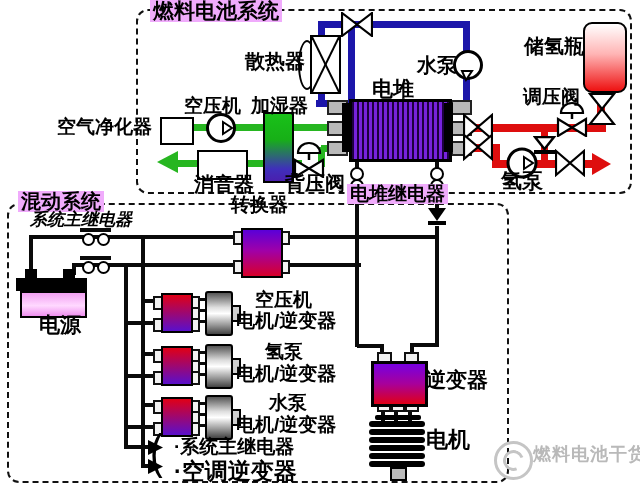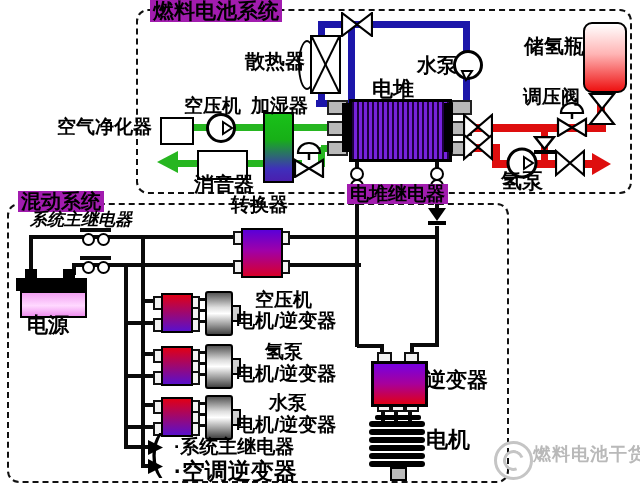--- a/index.html
+++ b/index.html
@@ -5,21 +5,21 @@
   :root{
     --blue:#1c16aa; --green:#27b621; --red:#de0e0e; --wire:#0a0a0a;
   }
   html,body{margin:0;padding:0;background:#fff;}
   .stage{position:relative;width:640px;height:485px;background:#fff;overflow:hidden;
          font-family:"Liberation Sans","DejaVu Sans",sans-serif;}
   .ln{position:absolute;z-index:1;}
   .abs{position:absolute;}
   .dashbox{position:absolute;border:2.5px dashed #111;border-radius:12px;z-index:0;}
   .lbl{position:absolute;font-weight:bold;color:#000;white-space:nowrap;line-height:1.05;z-index:5;}
-  .bgw{background:#a21caf;padding:0 3px;}
+  .bgw{background:#f0abfc;padding:0 3px;}
   .wbox{position:absolute;background:#fff;border:2.5px solid #000;z-index:2;}
   .port{position:absolute;background:#b9b9b9;border:2px solid #222;z-index:2;}
   .cap{position:absolute;background:#000;z-index:4;}
   .conn{position:absolute;background:#f2f2f2;border:2px solid #111;z-index:3;}
   .ic{position:absolute;z-index:4;}
   .contact{position:absolute;background:#fff;border:2.5px solid #000;border-radius:50%;z-index:3;}
   .wm{color:#b9b9b9;}
 </style>
 </head>
 <body>
@@ -280,27 +280,28 @@
   <div class="lbl bgw" style="left:150px;top:0px;font-size:21px;">燃料电池系统</div>
   <div class="lbl" style="left:245px;top:51px;font-size:20px;">散热器</div>
   <div class="lbl" style="left:417px;top:55px;font-size:20px;">水泵</div>
   <div class="lbl" style="left:372px;top:78px;font-size:21px;">电堆</div>
   <div class="lbl" style="left:524px;top:36px;font-size:20px;">储氢瓶</div>
   <div class="lbl" style="left:523px;top:87px;font-size:19px;">调压阀</div>
   <div class="lbl" style="left:184px;top:96px;font-size:19px;">空压机</div>
   <div class="lbl" style="left:251px;top:96px;font-size:19px;">加湿器</div>
   <div class="lbl" style="left:57px;top:117px;font-size:19px;">空气净化器</div>
   <div class="lbl" style="left:194px;top:174px;font-size:20px;font-family:Liberation Serif, serif;">消音器</div>
+  <div class="lbl" style="left:285px;top:173px;font-size:20px;">背压阀</div>
   <div class="lbl" style="left:501px;top:170px;font-size:21px;">氢泵</div>
   <div class="lbl bgw" style="left:347px;top:184px;font-size:19px;z-index:6;">电堆继电器</div>
 
   <div class="lbl bgw" style="left:18px;top:191px;font-size:20px;">混动系统</div>
   <div class="lbl" style="left:30px;top:211px;font-size:17px;font-style:italic;">系统主继电器</div>
   <div class="lbl" style="left:231px;top:195px;font-size:19px;">转换器</div>
-  <div class="lbl" style="left:27px;top:314px;font-size:21px;">电源</div>
+  <div class="lbl" style="left:39px;top:314px;font-size:21px;">电源</div>
 
   <div class="lbl" style="left:255px;top:290px;font-size:19px;">空压机</div>
   <div class="lbl" style="left:236px;top:311px;font-size:19px;">电机/逆变器</div>
   <div class="lbl" style="left:265px;top:342px;font-size:19px;">氢泵</div>
   <div class="lbl" style="left:236px;top:364px;font-size:19px;">电机/逆变器</div>
   <div class="lbl" style="left:269px;top:393px;font-size:19px;">水泵</div>
   <div class="lbl" style="left:236px;top:415px;font-size:19px;">电机/逆变器</div>
 
   <div class="lbl" style="left:174px;top:437px;font-size:19px;"><span>·</span><span>系统主继电器</span></div>
   <div class="lbl" style="left:174px;top:459px;font-size:23px;"><span>·</span><span>空调逆变器</span></div>

